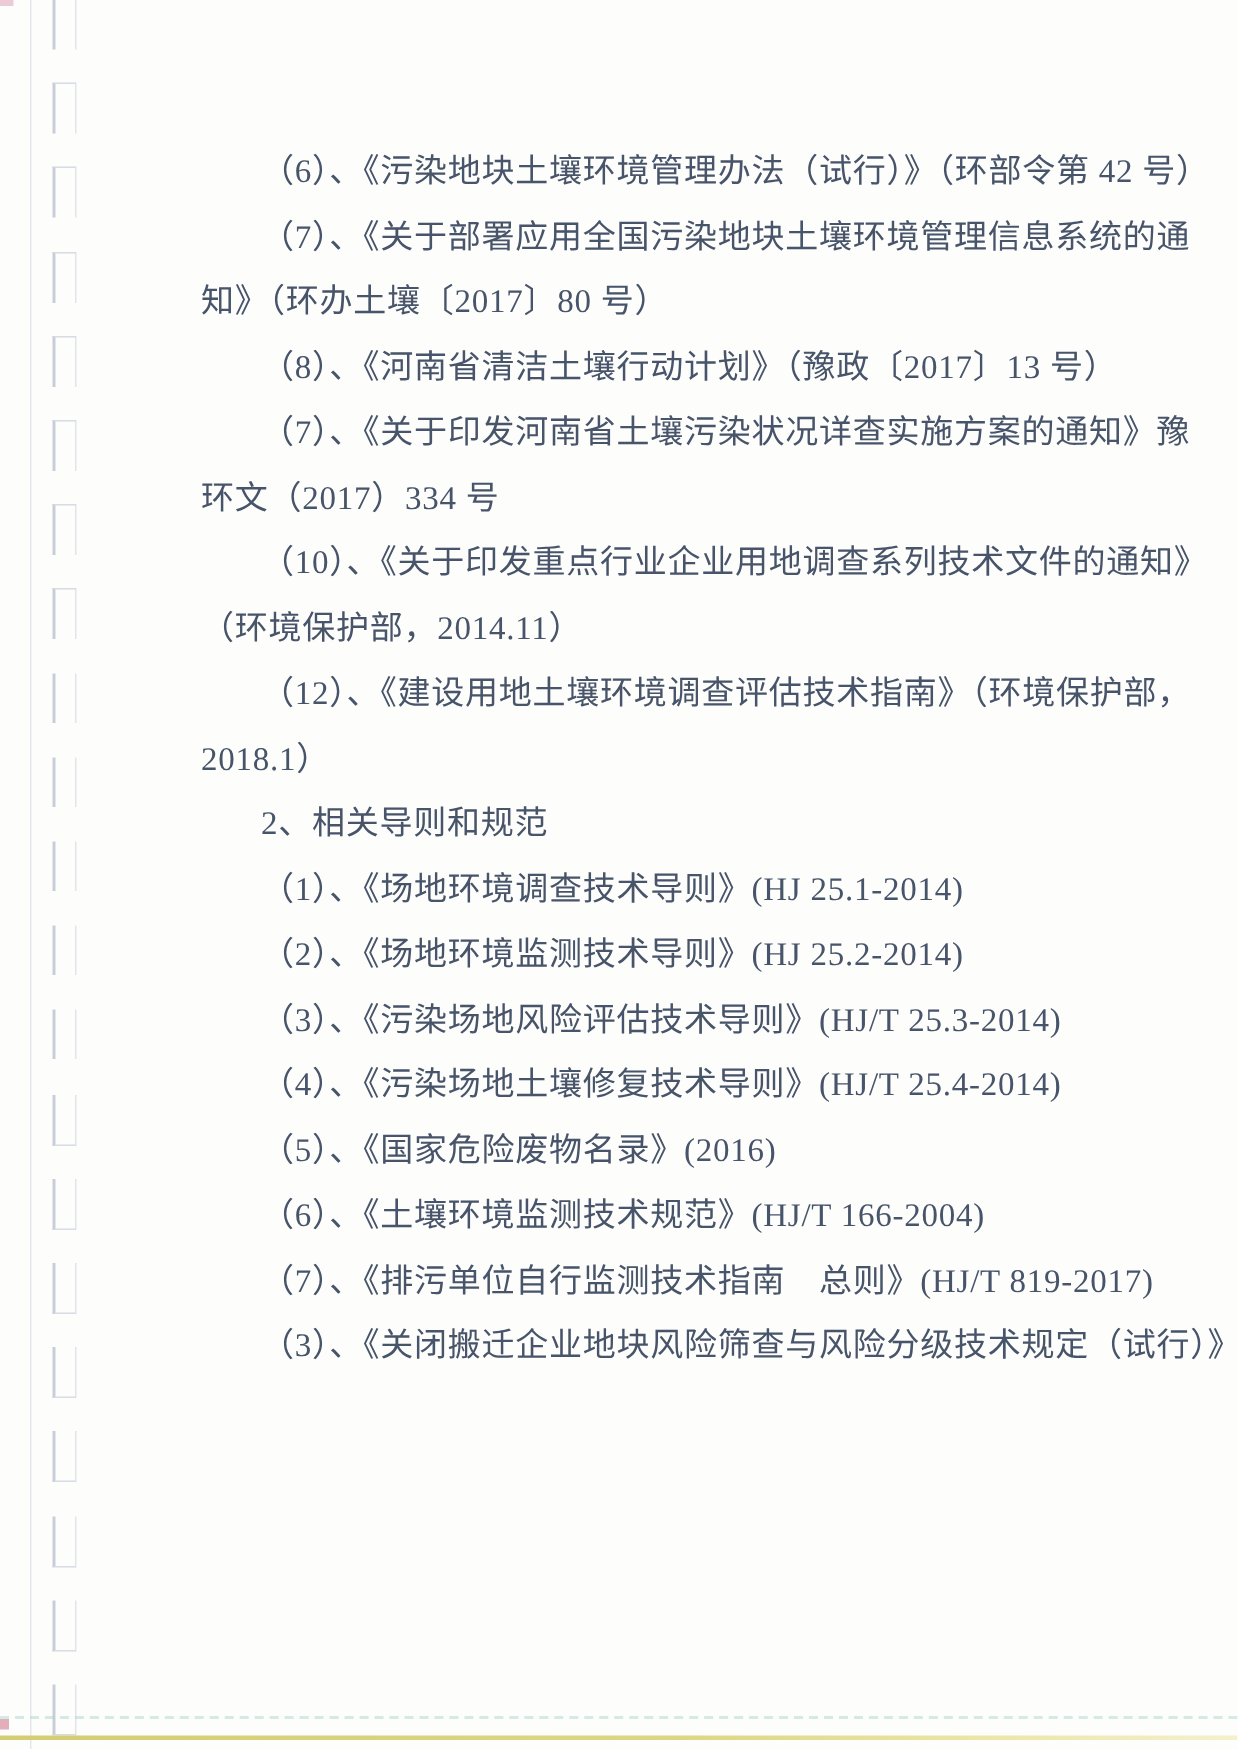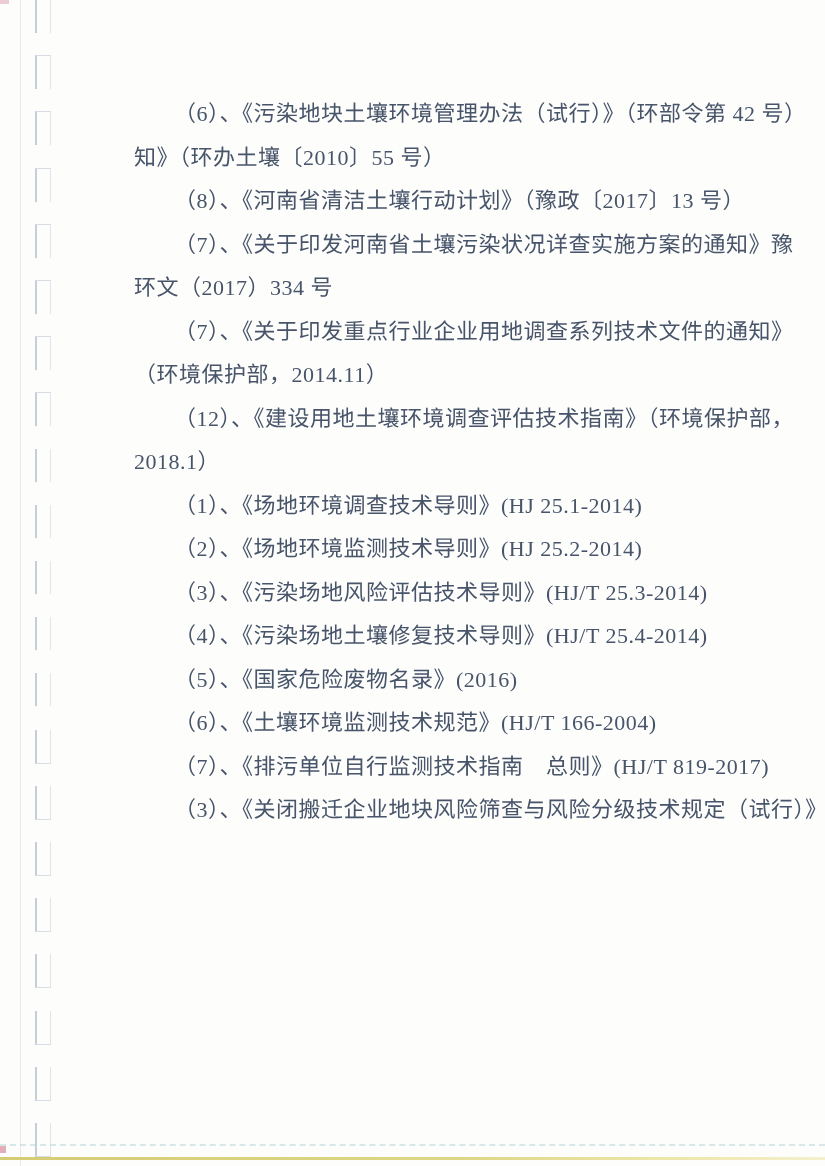--- a/index.html
+++ b/index.html
@@ -116,28 +116,30 @@
       <div class="binding-mark cap-bottom" style="top: 785.8px;"></div>
       <div class="binding-mark cap-bottom" style="top: 842px;"></div>
       <div class="binding-mark cap-bottom" style="top: 898.2px;"></div>
       <div class="binding-mark cap-bottom" style="top: 954.4px;"></div>
       <div class="binding-mark cap-bottom" style="top: 1010.6px;"></div>
       <div class="binding-mark cap-bottom" style="top: 1066.8px;"></div>
       <div class="binding-mark cap-bottom" style="top: 1123px;"></div>
     </div>
   <div class="content">
       <div class="line indent">（6）、《污染地块土壤环境管理办法（试行）》（环部令第 42 号）</div>
-      <div class="line">知》（环办土壤〔2010〕55 号）</div>
+      <div class="line indent">（7）、《关于部署应用全国污染地块土壤环境管理信息系统的通</div>
+      <div class="line">知》（环办土壤〔2017〕80 号）</div>
       <div class="line indent">（8）、《河南省清洁土壤行动计划》（豫政〔2017〕13 号）</div>
       <div class="line indent">（7）、《关于印发河南省土壤污染状况详查实施方案的通知》豫</div>
       <div class="line">环文（2017）334 号</div>
-      <div class="line indent">（7）、《关于印发重点行业企业用地调查系列技术文件的通知》</div>
+      <div class="line indent">（10）、《关于印发重点行业企业用地调查系列技术文件的通知》</div>
       <div class="line">（环境保护部，2014.11）</div>
       <div class="line indent">（12）、《建设用地土壤环境调查评估技术指南》（环境保护部，</div>
       <div class="line">2018.1）</div>
+      <div class="line indent">2、相关导则和规范</div>
       <div class="line indent">（1）、《场地环境调查技术导则》(HJ 25.1-2014)</div>
       <div class="line indent">（2）、《场地环境监测技术导则》(HJ 25.2-2014)</div>
       <div class="line indent">（3）、《污染场地风险评估技术导则》(HJ/T 25.3-2014)</div>
       <div class="line indent">（4）、《污染场地土壤修复技术导则》(HJ/T 25.4-2014)</div>
       <div class="line indent">（5）、《国家危险废物名录》(2016)</div>
       <div class="line indent">（6）、《土壤环境监测技术规范》(HJ/T 166-2004)</div>
       <div class="line indent">（7）、《排污单位自行监测技术指南　总则》(HJ/T 819-2017)</div>
       <div class="line indent">（3）、《关闭搬迁企业地块风险筛查与风险分级技术规定（试行）》</div>
     </div>
   <div class="bottom-dash"></div>

